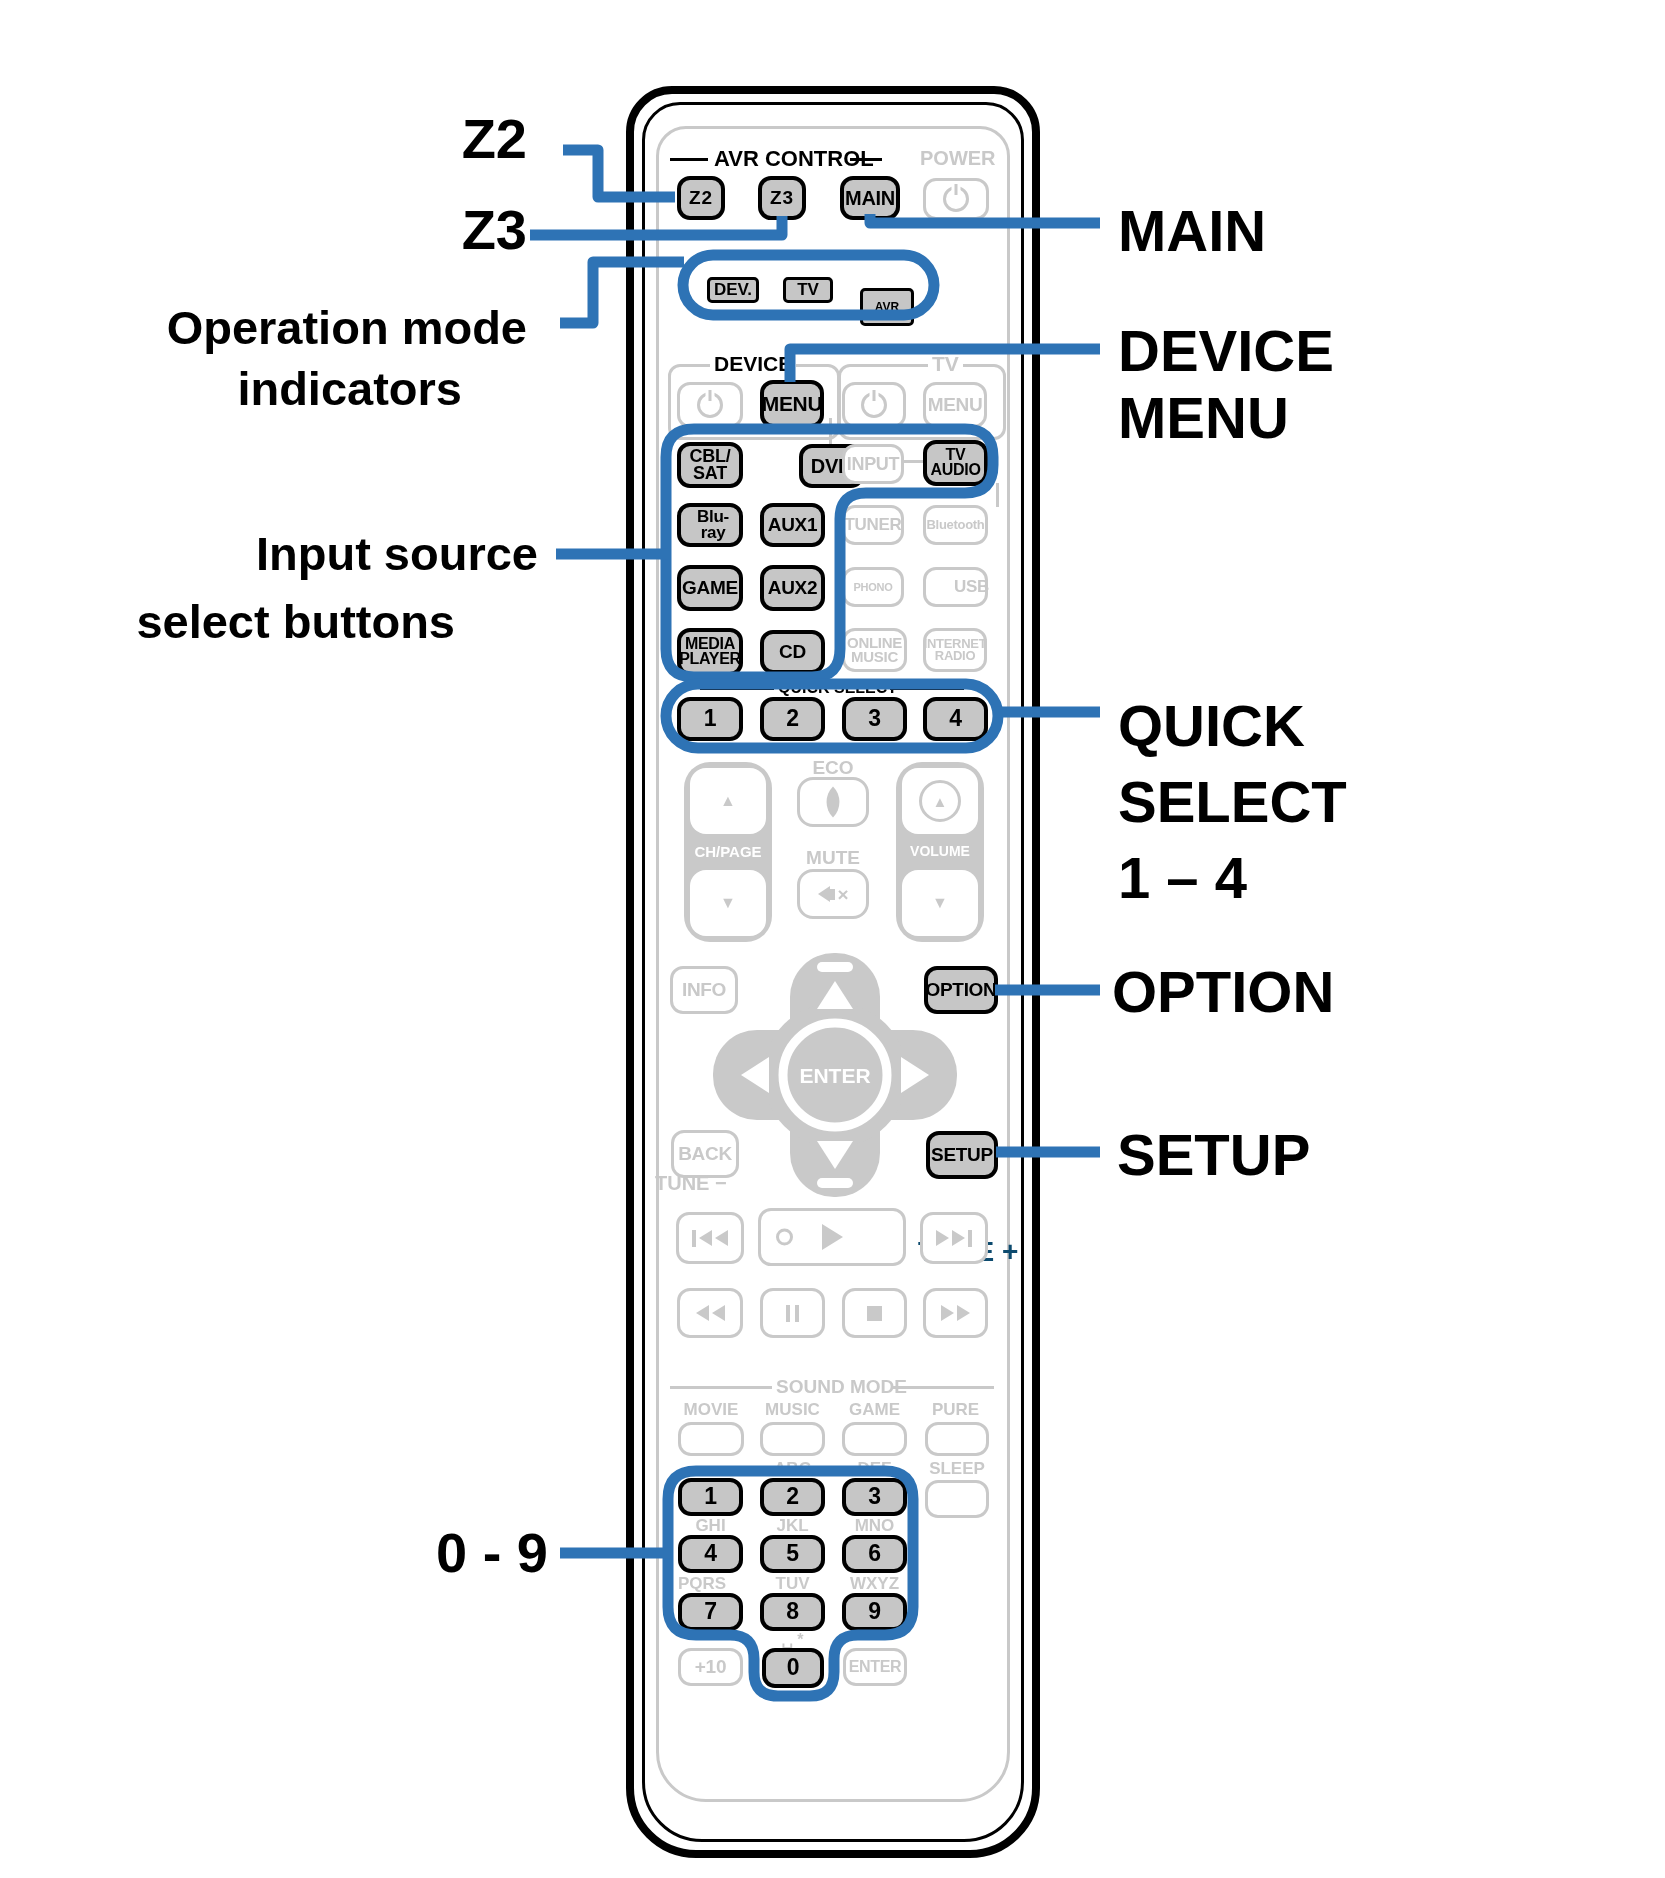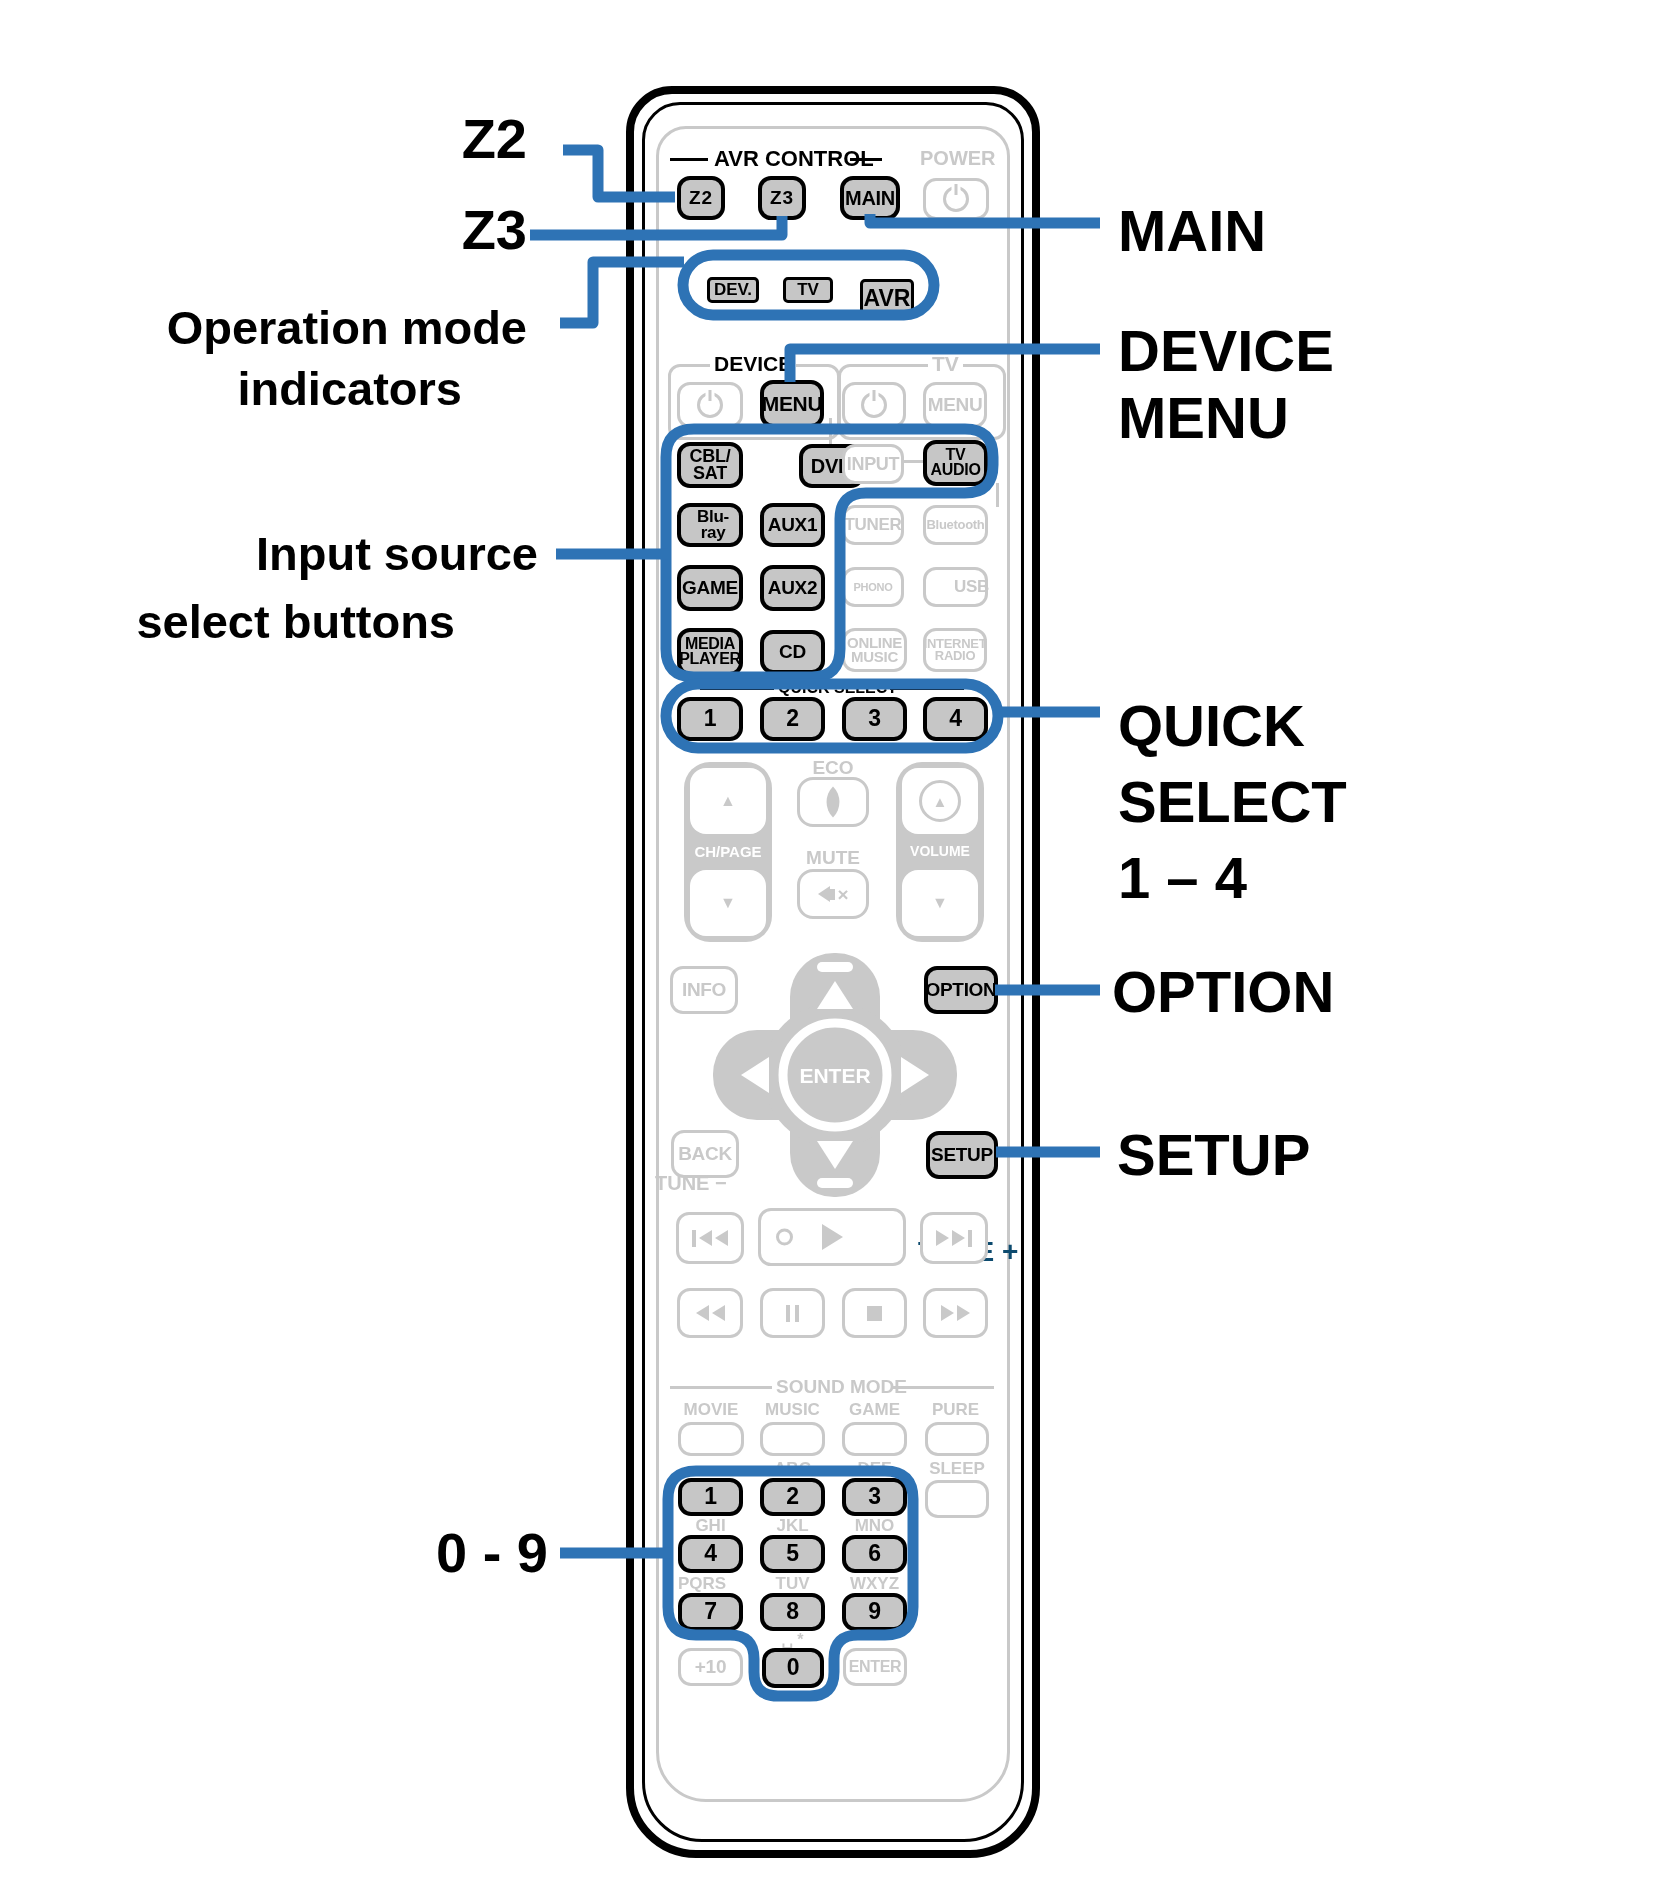--- a/index.html
+++ b/index.html
@@ -76,21 +76,21 @@
   <div class="btn off" style="left:923px;top:178px;width:66px;height:42px;">
       <span class="pwr"></span>
     </div>
 
   <div class="ind" style="left:707px;top:277px;width:52px;height:26px;font-size:17px;">
       <span>DEV.</span>
     </div>
   <div class="ind" style="left:783px;top:277px;width:50px;height:26px;font-size:17px;">
       <span>TV</span>
     </div>
-  <div class="ind" style="left:860px;top:279px;width:54px;height:38px;font-size:23px;">
+  <div class="ind" style="left:860px;top:288px;width:54px;height:38px;font-size:12px;">
       <span>AVR</span>
     </div>
 
   <div class="gbox" style="left:668px;top:364px;width:172px;height:76px;"></div>
   <div class="gbox" style="left:838px;top:364px;width:168px;height:76px;"></div>
   <div class="chip" style="left:710px;top:353px;font-size:21px;color:#000;">DEVICE</div>
   <div class="chip" style="left:928px;top:353px;font-size:21px;color:#c9c9c9;">TV</div>
 
   <div class="btn off" style="left:677px;top:382px;width:66px;height:46px;">
       <span class="pwr"></span>

